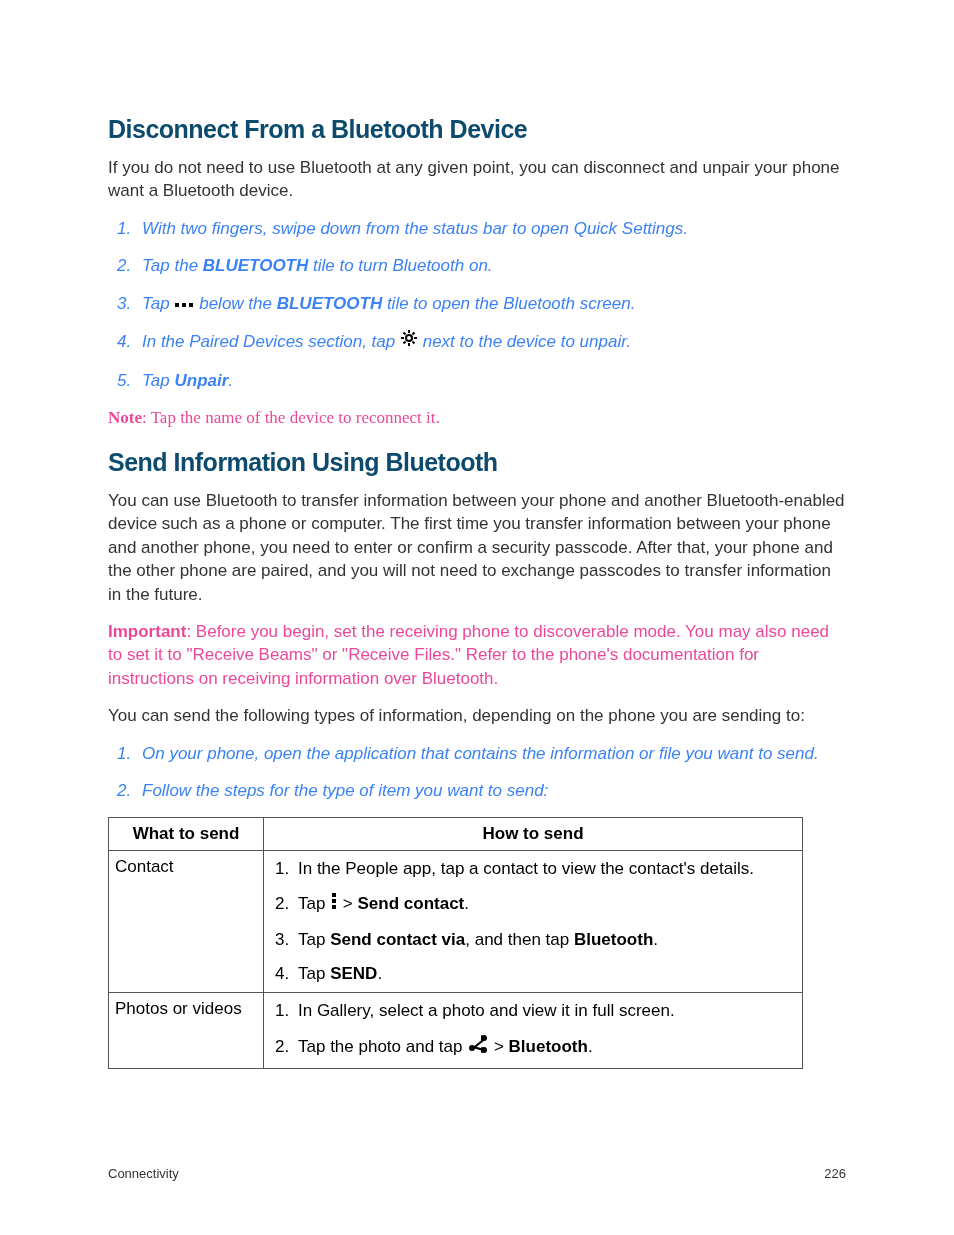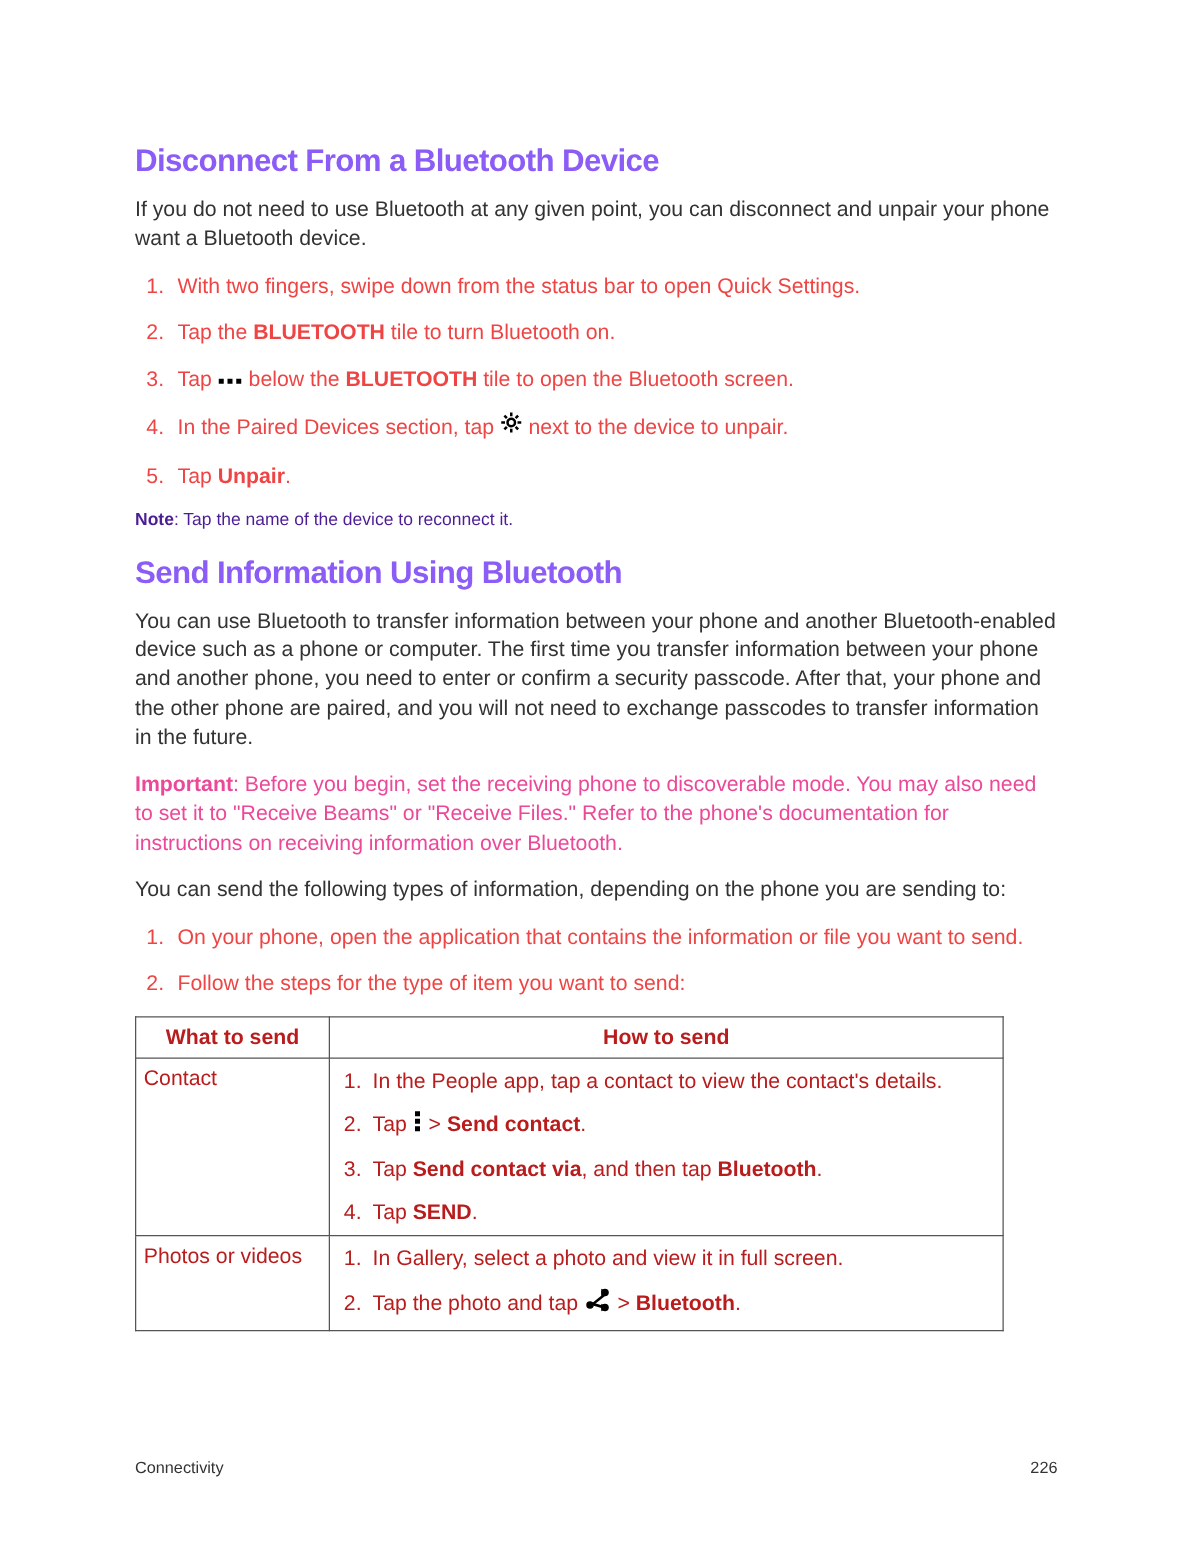--- a/index.html
+++ b/index.html
@@ -15,65 +15,67 @@
     padding: 115px 108px 60px 108px;
     box-sizing: border-box;
     position: relative;
   }
   h2.sec {
     font-family: Arial, "Arial Black", Helvetica, sans-serif;
     font-weight: 900;
     font-size: 25px;
     letter-spacing: -0.5px;
     margin: 0 0 12px 0;
-    color: #8b5cf6;
+    color: #0c4a6e;
   }
   p.body {
     font-size: 17px;
     line-height: 1.38;
     margin: 0 0 14px 0;
     color: #333;
   }
   ol.steps {
     font-size: 17px;
     line-height: 1.38;
     margin: 0 0 8px 0;
     padding-left: 28px;
-    color: #ef4444;
+    color: #3b82f6;
+    font-style: italic;
   }
   ol.steps > li {
     margin-bottom: 14px;
     padding-left: 6px;
   }
   .note {
-    font-size: 14px;
-    line-height: 1.38;
-    color: #4c1d95;
+    font-size: 17px;
+    line-height: 1.38;
+    color: #ec4899;
     margin: 0 0 18px 0;
+    font-family: Liberation Serif, serif;
   }
   .note .lbl { font-weight: bold; }
   .important {
     font-size: 17px;
     line-height: 1.38;
     color: #ec4899;
     margin: 0 0 14px 0;
   }
   .important .lbl { font-weight: bold; }
   .bold { font-weight: bold; }
   .inline-icon {
     display: inline-block;
     vertical-align: middle;
     position: relative;
     top: -1px;
   }
   table.send {
     border-collapse: collapse;
     width: 695px;
     font-size: 17px;
-    color: #b91c1c;
+    color: #000000;
     margin-top: 4px;
   }
   table.send th, table.send td {
     border: 1px solid #555;
     vertical-align: top;
     padding: 6px 6px;
     text-align: left;
   }
   table.send th {
     text-align: center;

